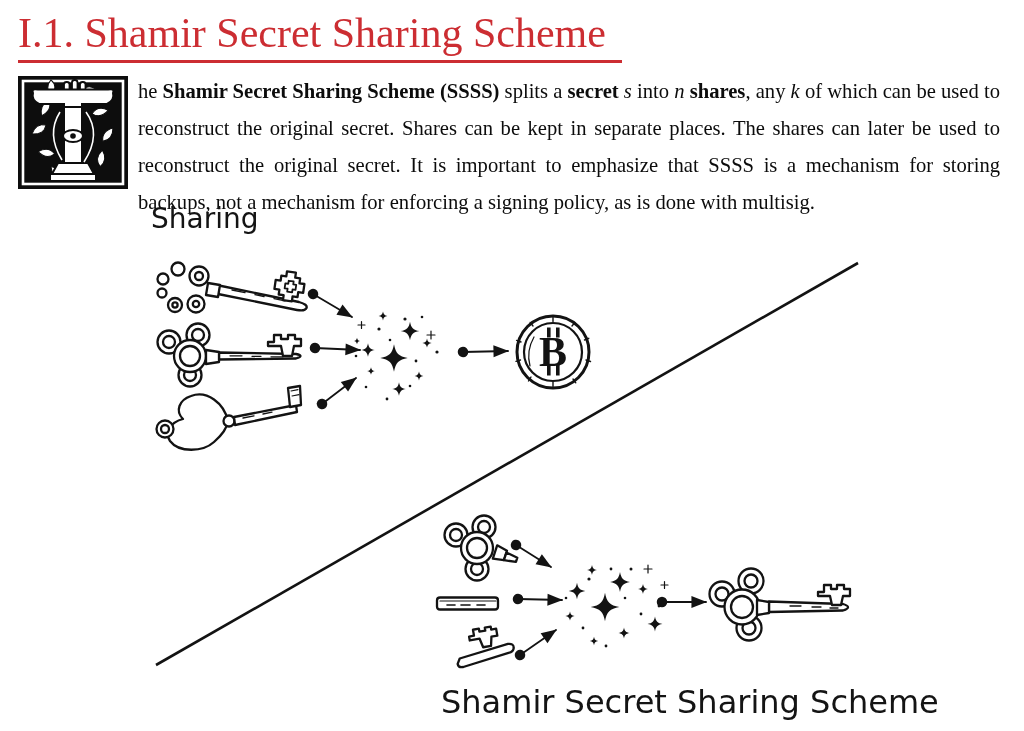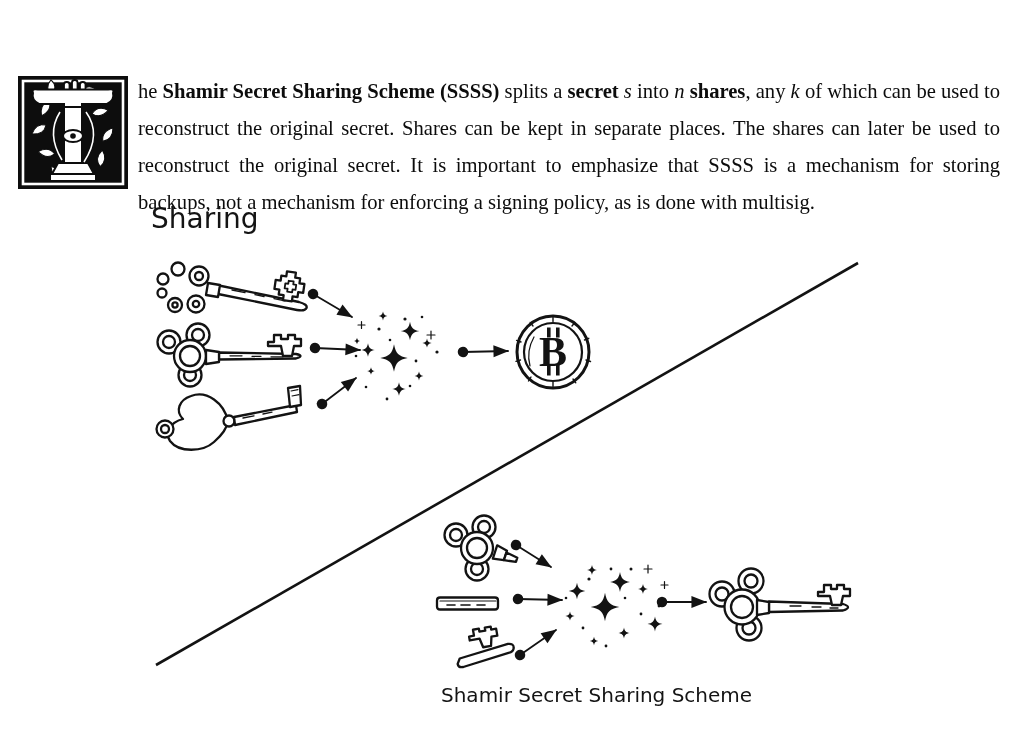--- a/index.html
+++ b/index.html
@@ -11,29 +11,32 @@
               border-bottom:3px solid #cc2d32;padding:0 16px 2px 0;}
   
   #para{position:absolute;left:18px;top:73px;width:982px;font-size:20.6px;line-height:37px;
         text-align:justify;color:#0c0c0c;}
   #para .b{font-weight:bold;}
   #para .i{font-style:italic;}
   #dropcap{float:left;width:110px;height:113px;margin:3px 10px 0 0;}
   
   .diaglabel{position:absolute;font-family:"DejaVu Sans","Liberation Sans",sans-serif;color:#141414;}
   #lbl-multisig{left:151px;top:202px;font-size:28px;}
-  #lbl-ssss{left:441px;top:683px;font-size:20px;}
+  #lbl-ssss{left:441px;top:683px;font-size:32px;}
   #drawing{position:absolute;left:0;top:200px;}
   svg{display:block;}
 </style>
 </head>
 <body>
 
 <div id="page">
 
+  <div id="title">
+    <span>I.1. Shamir Secret Sharing Scheme</span>
+  </div>
 
   <div id="para">
     <svg id="dropcap" viewBox="0 0 110 113">
       <title>T</title>
       <rect x="0" y="0" width="110" height="113" fill="#0d0d0d"></rect>
       <rect x="5" y="5" width="100" height="103" fill="none" stroke="#fff" stroke-width="2.6"></rect>
       <g fill="#fff" stroke="#0d0d0d" stroke-width="1">
         <g>
           <path d="M22,38 q4,-11 14,-9 q-2,10 -14,9 z" transform="rotate(-30 26 36)"></path>
           <path d="M14,58 q4,-11 14,-9 q-2,10 -14,9 z"></path>

